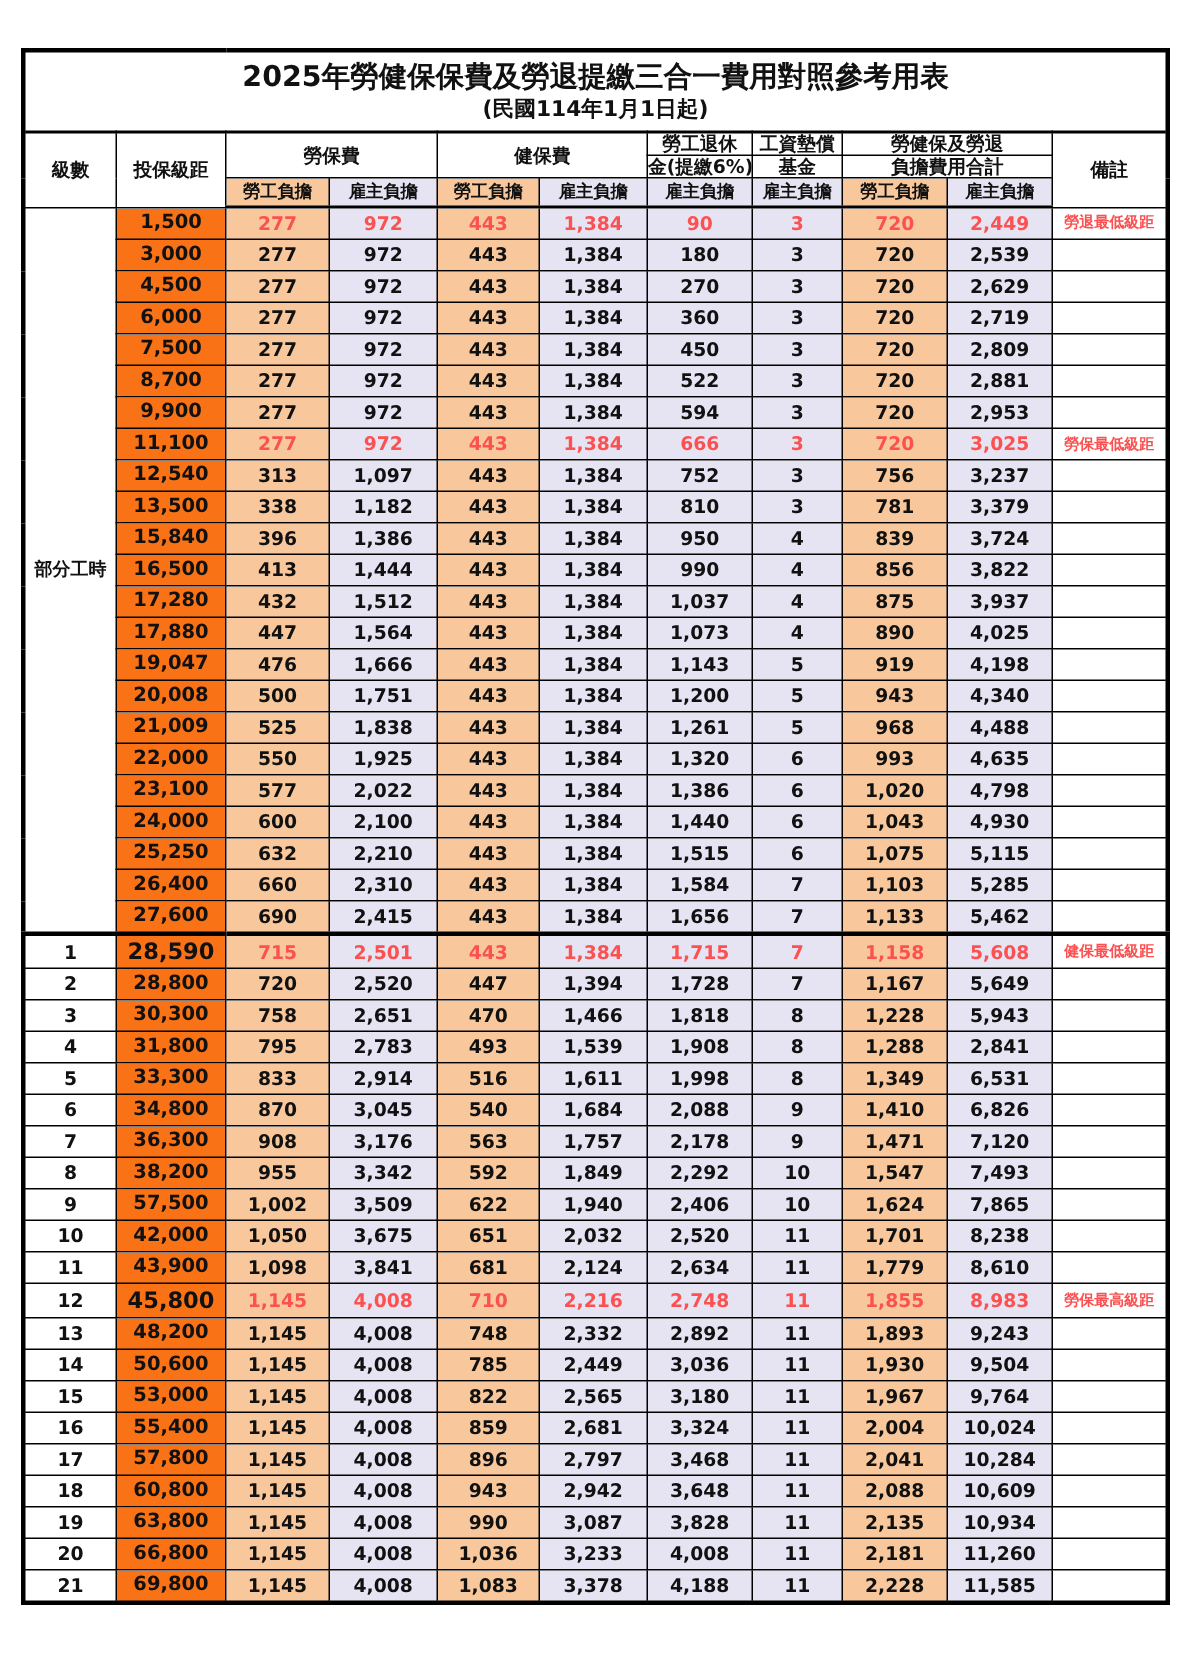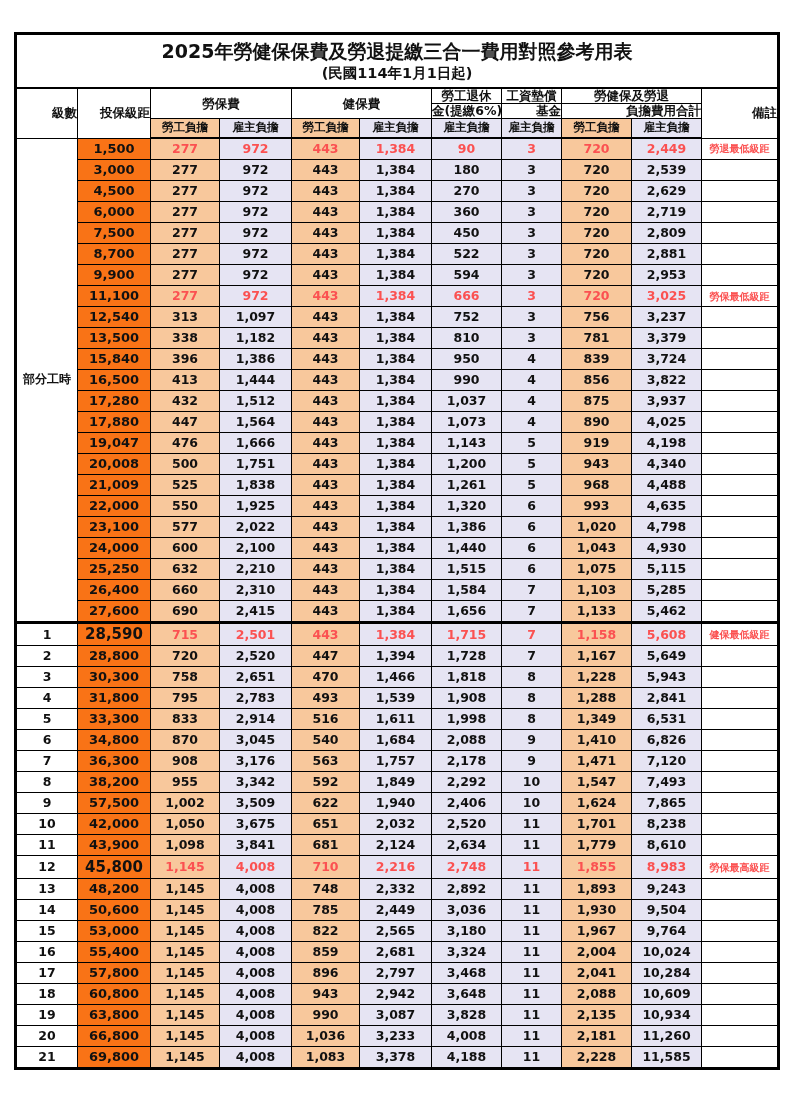--- a/index.html
+++ b/index.html
@@ -16,23 +16,23 @@
     border:1.5px solid #000;padding:0;margin:0;text-align:center;
     vertical-align:middle;overflow:hidden;white-space:nowrap;font-weight:600;
   }
   
   .title-cell{height:52px;border-bottom:2.5px solid #000;background:#fff;}
   .title{font-size:19px;font-weight:700;line-height:1.35;}
   .subtitle{font-size:14.5px;font-weight:700;line-height:1.2;}
   
   thead th{background:#fff;font-weight:600;}
   .hA th{height:14px;font-size:12.5px;line-height:1.1;}
-  .hB th{height:14px;font-size:12.5px;line-height:1.1;text-align:right;}
+  .hB th{height:14px;font-size:12.5px;line-height:1.1;}
   .hC th{height:18px;font-size:11.5px;line-height:1.2;border-bottom:2px solid #000;}
-  .rowspan-head{font-size:13px;text-align:right;}
+  .rowspan-head{font-size:13px;}
   
   .c-emp{background:var(--emp);}
   .c-er{background:var(--er);}
   
   tbody td{height:20px;font-size:12.5px;line-height:1.1;}
   td.level{background:#fff;font-size:12.5px;}
   td.level.pt{font-size:12px;letter-spacing:0;}
   td.bracket{background:#f97316;font-size:13px;}
   td.remark-cell{background:#fff;color:var(--red);font-size:10px;font-weight:700;}
   tr.red td.val{color:var(--red);}

